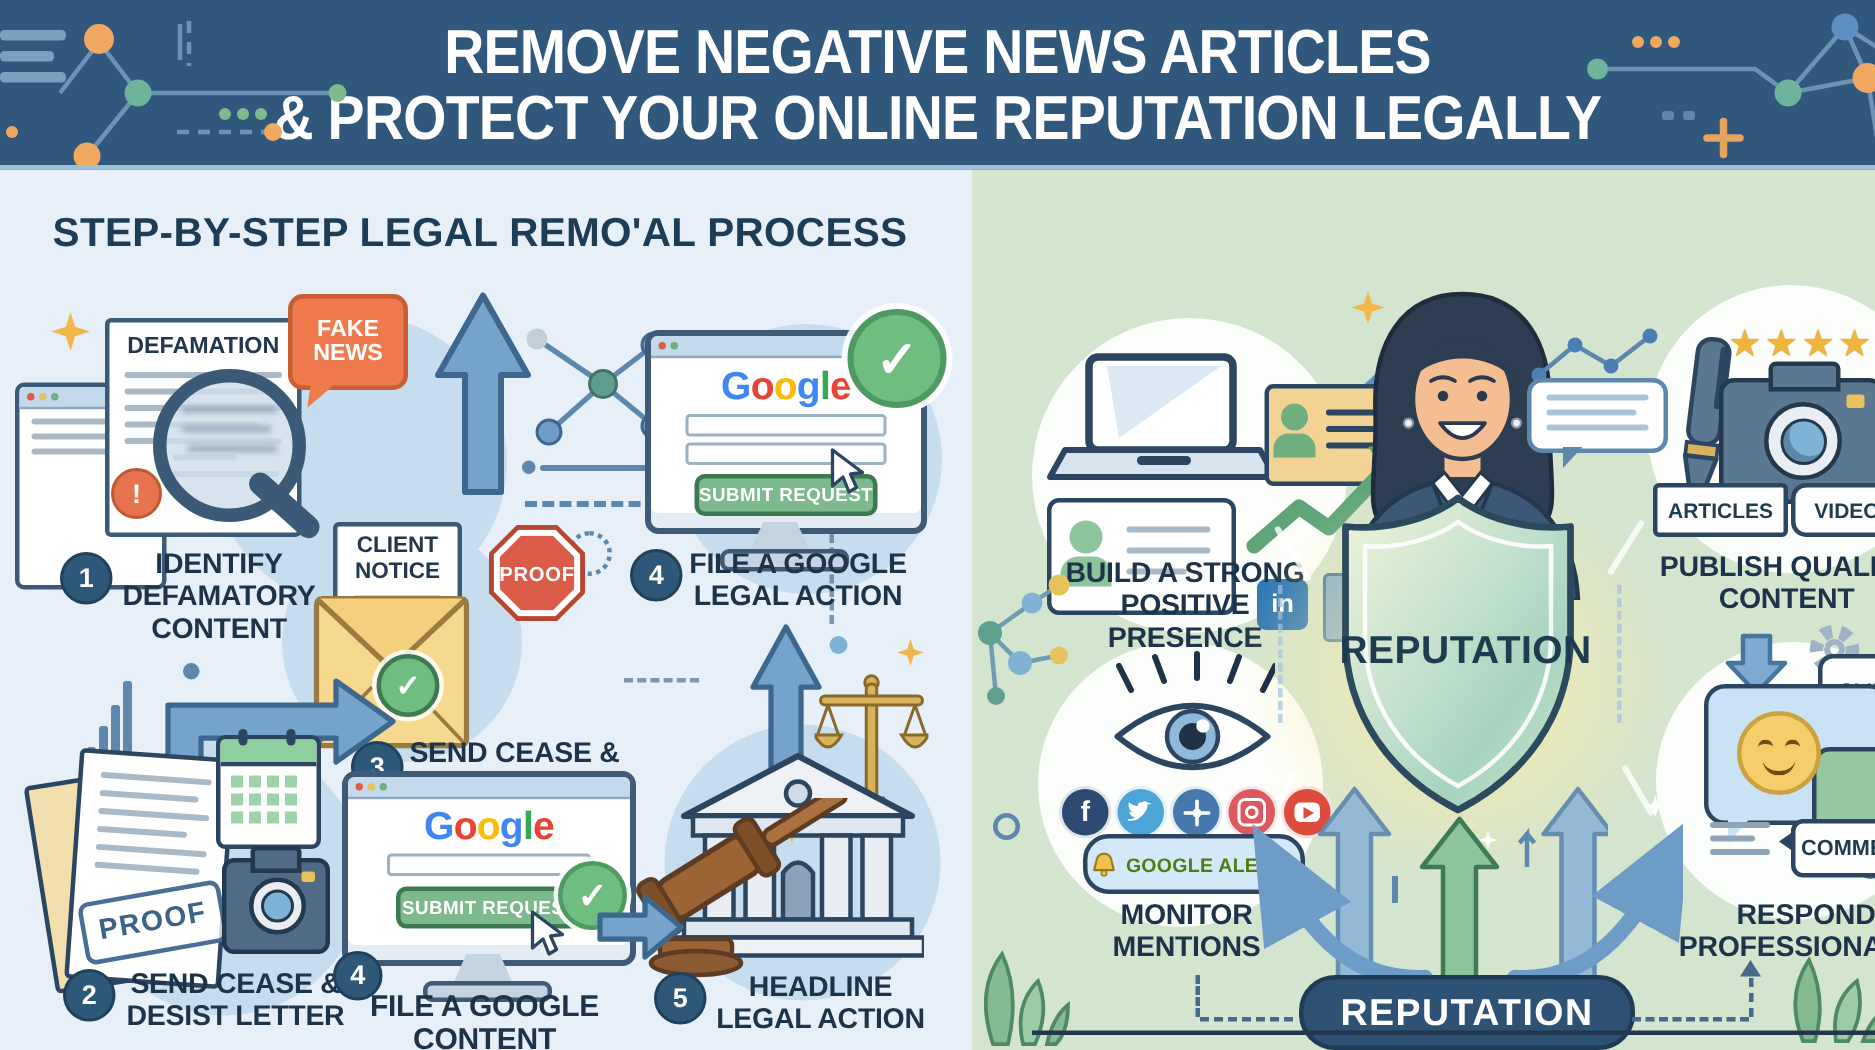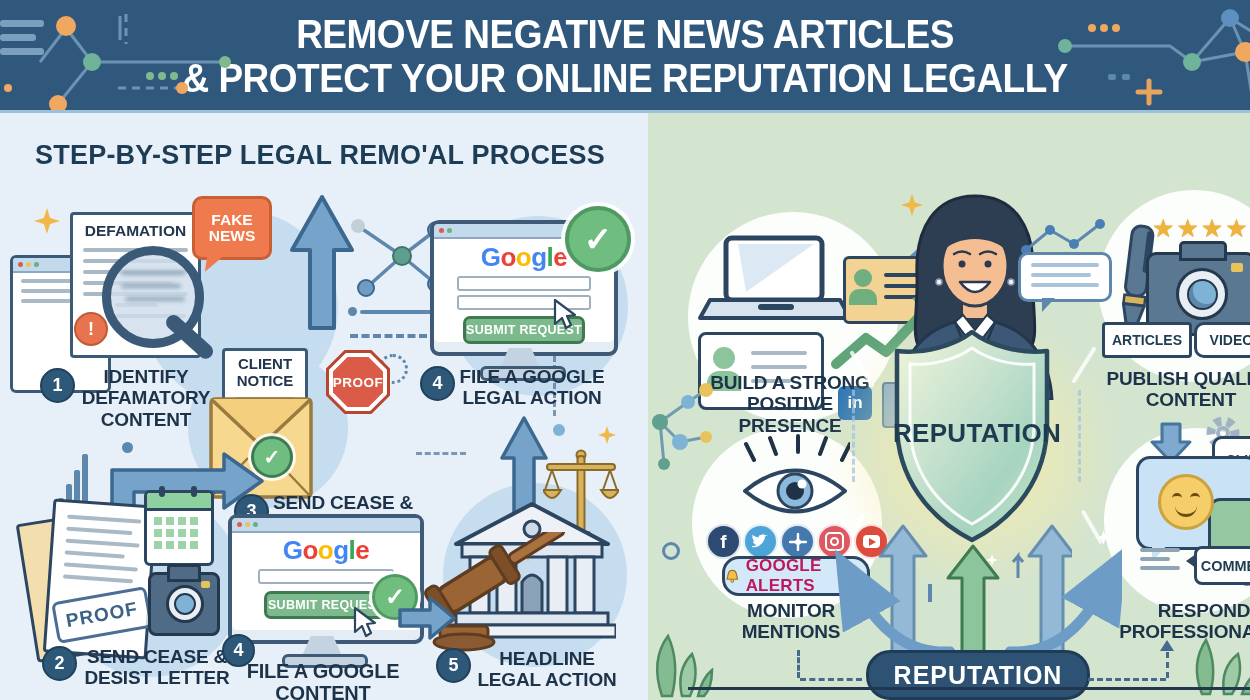--- a/index.html
+++ b/index.html
@@ -508,21 +508,21 @@
         <div style="width:0;height:0;border-left:7px solid #dd4b3c;border-top:4.5px solid transparent;border-bottom:4.5px solid transparent;margin-left:2px;"></div>
       </div>
     </div>
   </div>
 
   <div class="abs" style="left:722px;top:556px;width:142px;height:34px;background:#d3e8f8;border:3px solid #2c4560;border-radius:17px;display:flex;align-items:center;justify-content:center;gap:6px;">
     <svg width="18" height="18" viewBox="0 0 18 18">
       <path d="M9,2 C12,2 14,4.5 14.3,8 L15.5,13 H2.5 L3.7,8 C4,4.5 6,2 9,2 Z" fill="#f2c14d" stroke="#9c7a22" stroke-width="1.5" stroke-linejoin="round"></path>
       <circle cx="9" cy="15.2" r="1.8" fill="#f2c14d" stroke="#9c7a22" stroke-width="1"></circle>
     </svg>
-    <span style="font-weight:800;font-size:17px;color:#be185d;letter-spacing:0.2px;">GOOGLE ALERTS</span>
+    <span style="font-weight:800;font-size:13px;color:#4d7c0f;letter-spacing:0.2px;">GOOGLE ALERTS</span>
   </div>
 
   <div class="abs slabel pre" style="left:712px;top:600px;width:158px;">MONITOR
 MENTIONS</div>
 
   <svg class="abs" style="left:648px;top:382px" width="75" height="95" viewBox="0 0 75 95">
     <path d="M12,40 L40,20 M40,20 L58,8 M12,40 L32,60 M32,60 L58,55 M12,40 L16,82" stroke="#6f9cb0" stroke-width="3"></path>
     <circle cx="12" cy="40" r="8" fill="#5fa08f"></circle>
     <circle cx="40" cy="20" r="7" fill="#7fb3d6"></circle>
     <circle cx="58" cy="8" r="7" fill="#e8c35c"></circle>

